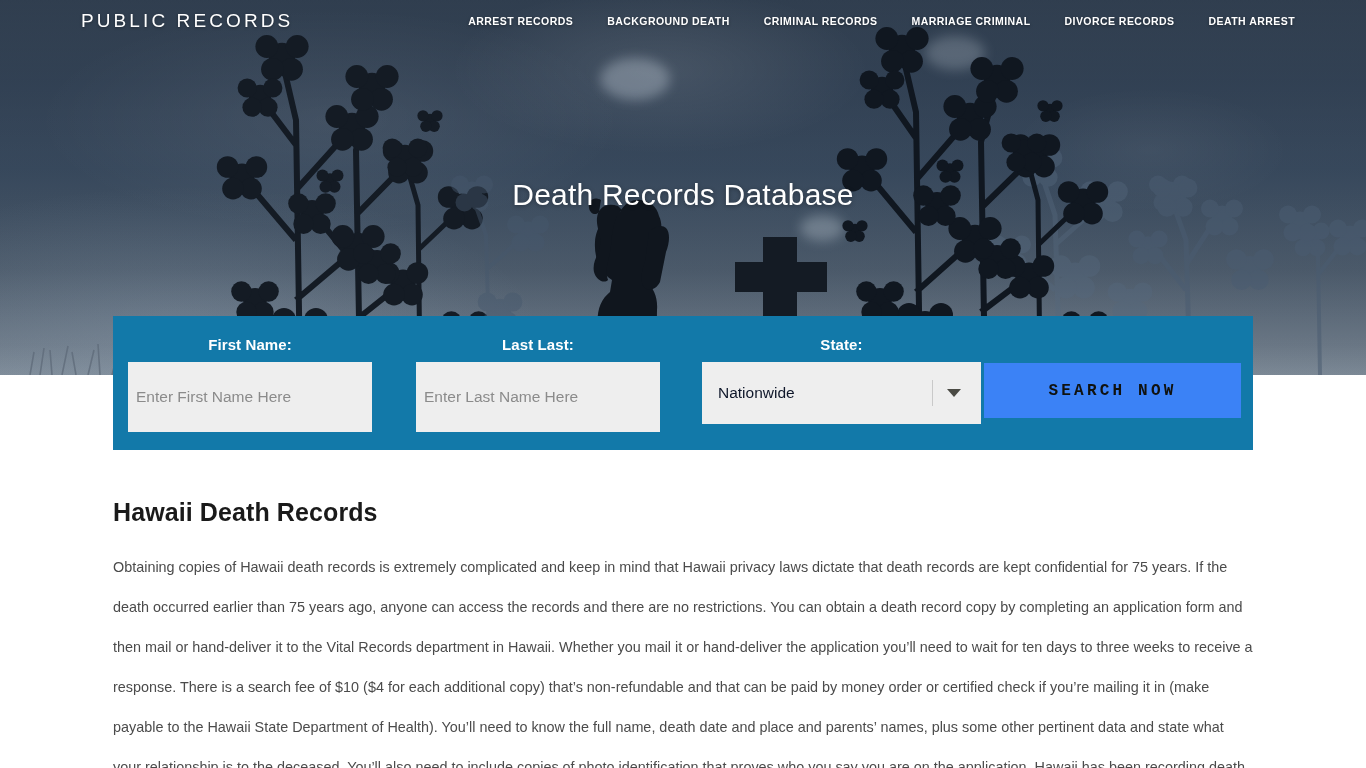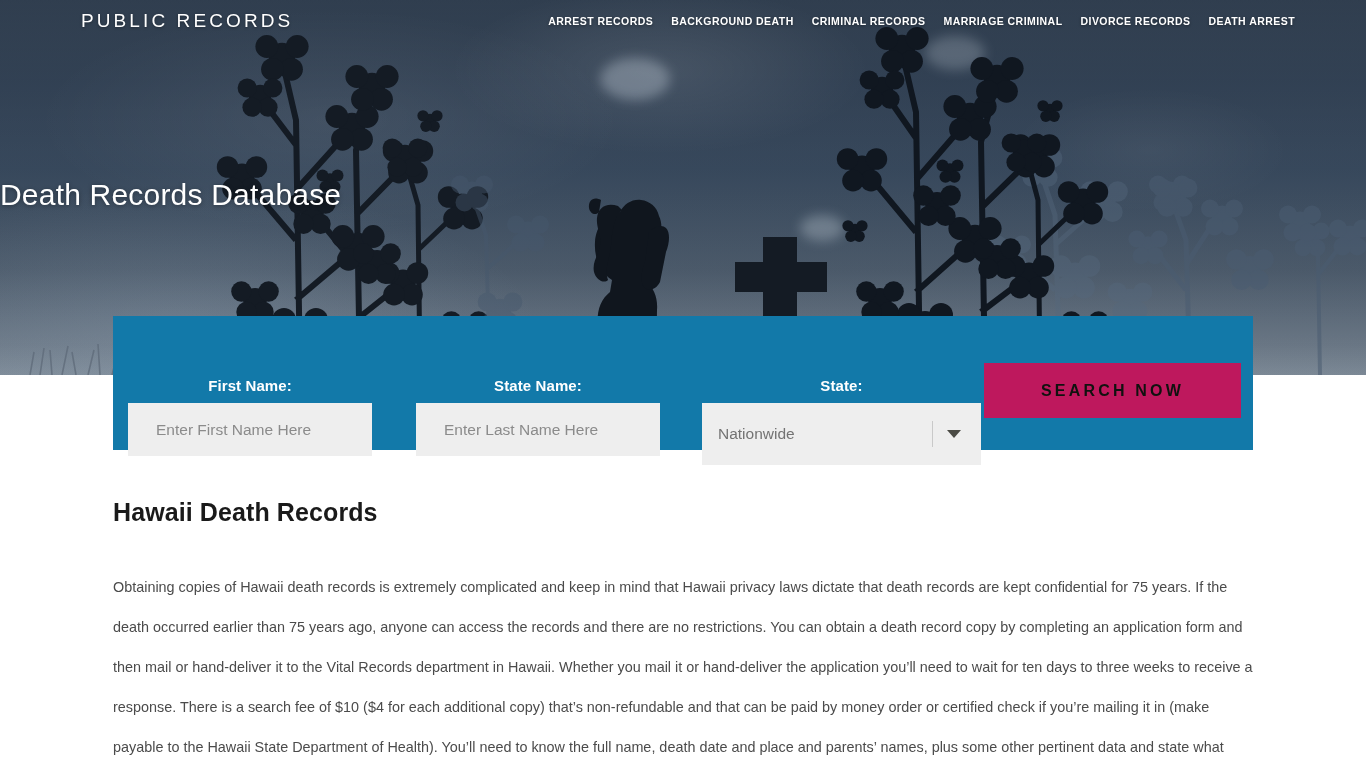--- a/index.html
+++ b/index.html
@@ -40,21 +40,21 @@
   }
   .hero-glow.g2 { left: 925px; top: 36px; width: 60px; height: 34px; background: rgba(226,236,245,0.22); }
   .hero-glow.g3 { left: 800px; top: 215px; width: 44px; height: 26px; background: rgba(226,236,245,0.28); }
 
   .hero-svg { position: absolute; inset: 0; width: 1366px; height: 375px; }
 
   .hero-title {
     position: absolute;
     left: 0; right: 0;
     top: 178px;
-    text-align: left;
+    text-align: center;
     color: #ffffff;
     font-size: 30px;
     font-weight: 400;
     letter-spacing: 0.2px;
     text-shadow: 0 1px 4px rgba(0,0,0,0.35);
     z-index: 6;
   }
 
   
   .topbar {
@@ -73,21 +73,21 @@
     font-weight: 400;
     letter-spacing: 3.1px;
     white-space: nowrap;
     text-shadow: 0 1px 3px rgba(0,0,0,0.35);
   }
   .nav {
     margin-left: auto;
     margin-right: 62px;
     display: flex;
     align-items: center;
-    gap: 0px;
+    gap: 16px;
   }
   .nav-item {
     color: #ffffff;
     font-size: 10.5px;
     font-weight: 700;
     letter-spacing: 0.45px;
     white-space: nowrap;
     padding: 4px 9px;
     cursor: pointer;
     text-shadow: 0 1px 3px rgba(0,0,0,0.4);
@@ -113,51 +113,50 @@
     top: 20px;
   }
   .field-label {
     display: block;
     color: #ffffff;
     font-size: 15px;
     font-weight: 600;
     text-align: center;
     margin-bottom: 9px;
     letter-spacing: 0.1px;
-    margin-top: 41px;
   }
   .field-input {
     width: 100%;
-    height: 53px;
+    height: 70px;
     background: #eeeeee;
     border: none;
     outline: none;
     font-size: 15.5px;
     color: #0f172a;
-    padding: 0 28px;
+    padding: 0 8px;
     font-family: "Liberation Sans", sans-serif;
   }
   .field-input::placeholder { color: #8b8b8b; }
 
   .field-first { left: 15px;  width: 244px; }
   .field-last  { left: 303px; width: 244px; }
   .field-state { left: 589px; width: 279px; }
 
   .select-wrap {
     position: relative;
     width: 100%;
     height: 62px;
     background: #eeeeee;
     display: flex;
     align-items: center;
     cursor: pointer;
   }
   .select-value {
     font-size: 15.5px;
-    color: #737373;
+    color: #0f172a;
     padding-left: 16px;
     flex: 1;
   }
   .select-divider {
     width: 1px;
     height: 26px;
     background: #c9c9c9;
     margin-right: 14px;
   }
   .select-arrow {
@@ -167,44 +166,44 @@
     border-top: 8px solid #4a4a44;
     margin-right: 20px;
   }
 
   .search-btn {
     position: absolute;
     left: 871px;
     top: 47px;
     width: 257px;
     height: 55px;
-    background: #be185d;
+    background: #3b82f6;
     border: none;
     color: #10120f;
     font-size: 16px;
     font-weight: 700;
     letter-spacing: 3.2px;
     cursor: pointer;
-    font-family: Liberation Sans, sans-serif;
+    font-family: Liberation Mono, monospace;
   }
 
   
   .content {
     position: absolute;
     top: 450px;
     left: 0;
     width: 1366px;
     padding: 0 113px;
   }
   .page-title {
     font-size: 25px;
     font-weight: 700;
     color: #1a1a1a;
     margin-top: 48px;
-    margin-bottom: 40px;
+    margin-bottom: 20px;
     letter-spacing: 0.1px;
   }
   .body-text {
     font-size: 14.4px;
     line-height: 40px;
     color: #4b4b4b;
     width: 1140px;
     text-align: left;
   }
 </style>
@@ -483,21 +482,21 @@
 
 <div class="search-panel">
   <div class="fields">
 
     <div class="field field-first">
       <label class="field-label">First Name:</label>
       <input class="field-input" type="text" placeholder="Enter First Name Here" style="">
     </div>
 
     <div class="field field-last">
-      <label class="field-label">State Name:</label>
+      <label class="field-label">Last Last:</label>
       <input class="field-input" type="text" placeholder="Enter Last Name Here" style="">
     </div>
 
     <div class="field field-state">
       <label class="field-label">State:</label>
       <div class="select-wrap">
         <span class="select-value">Nationwide</span>
         <span class="select-divider"></span>
         <span class="select-arrow"></span>
       </div>

